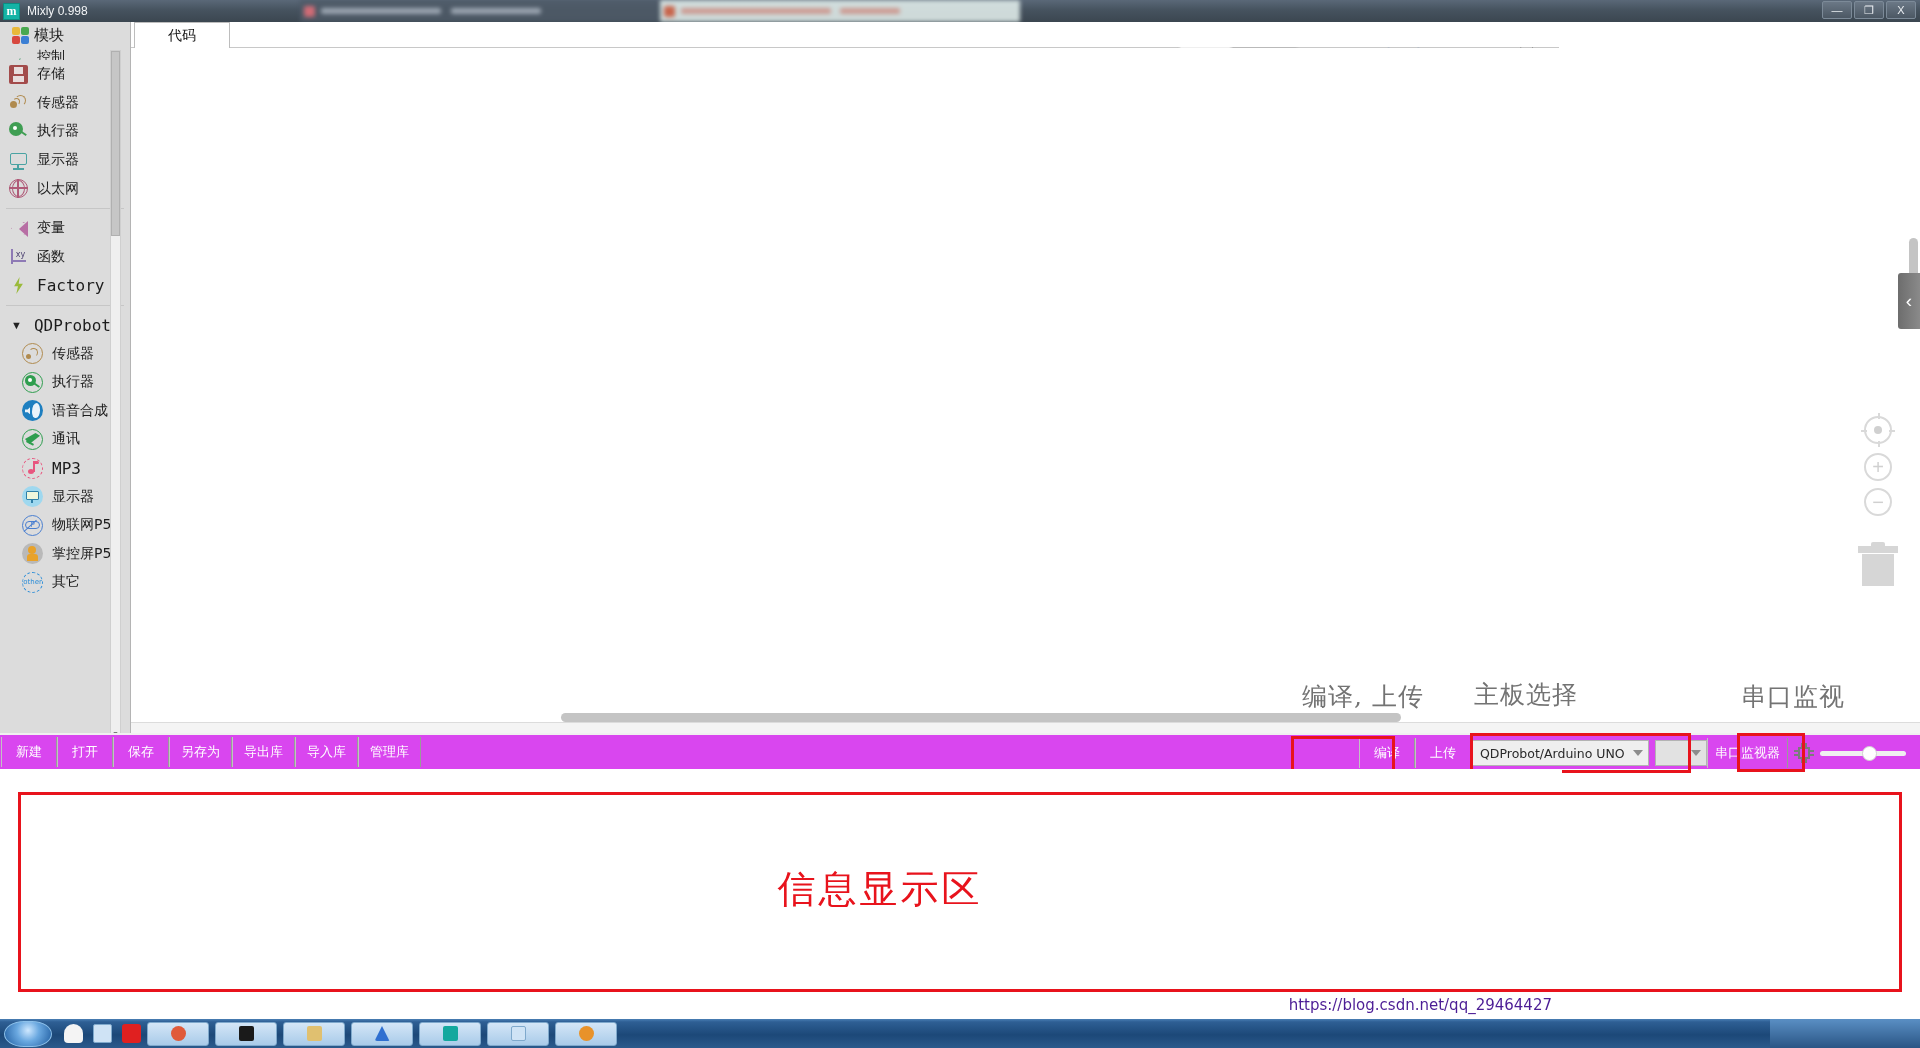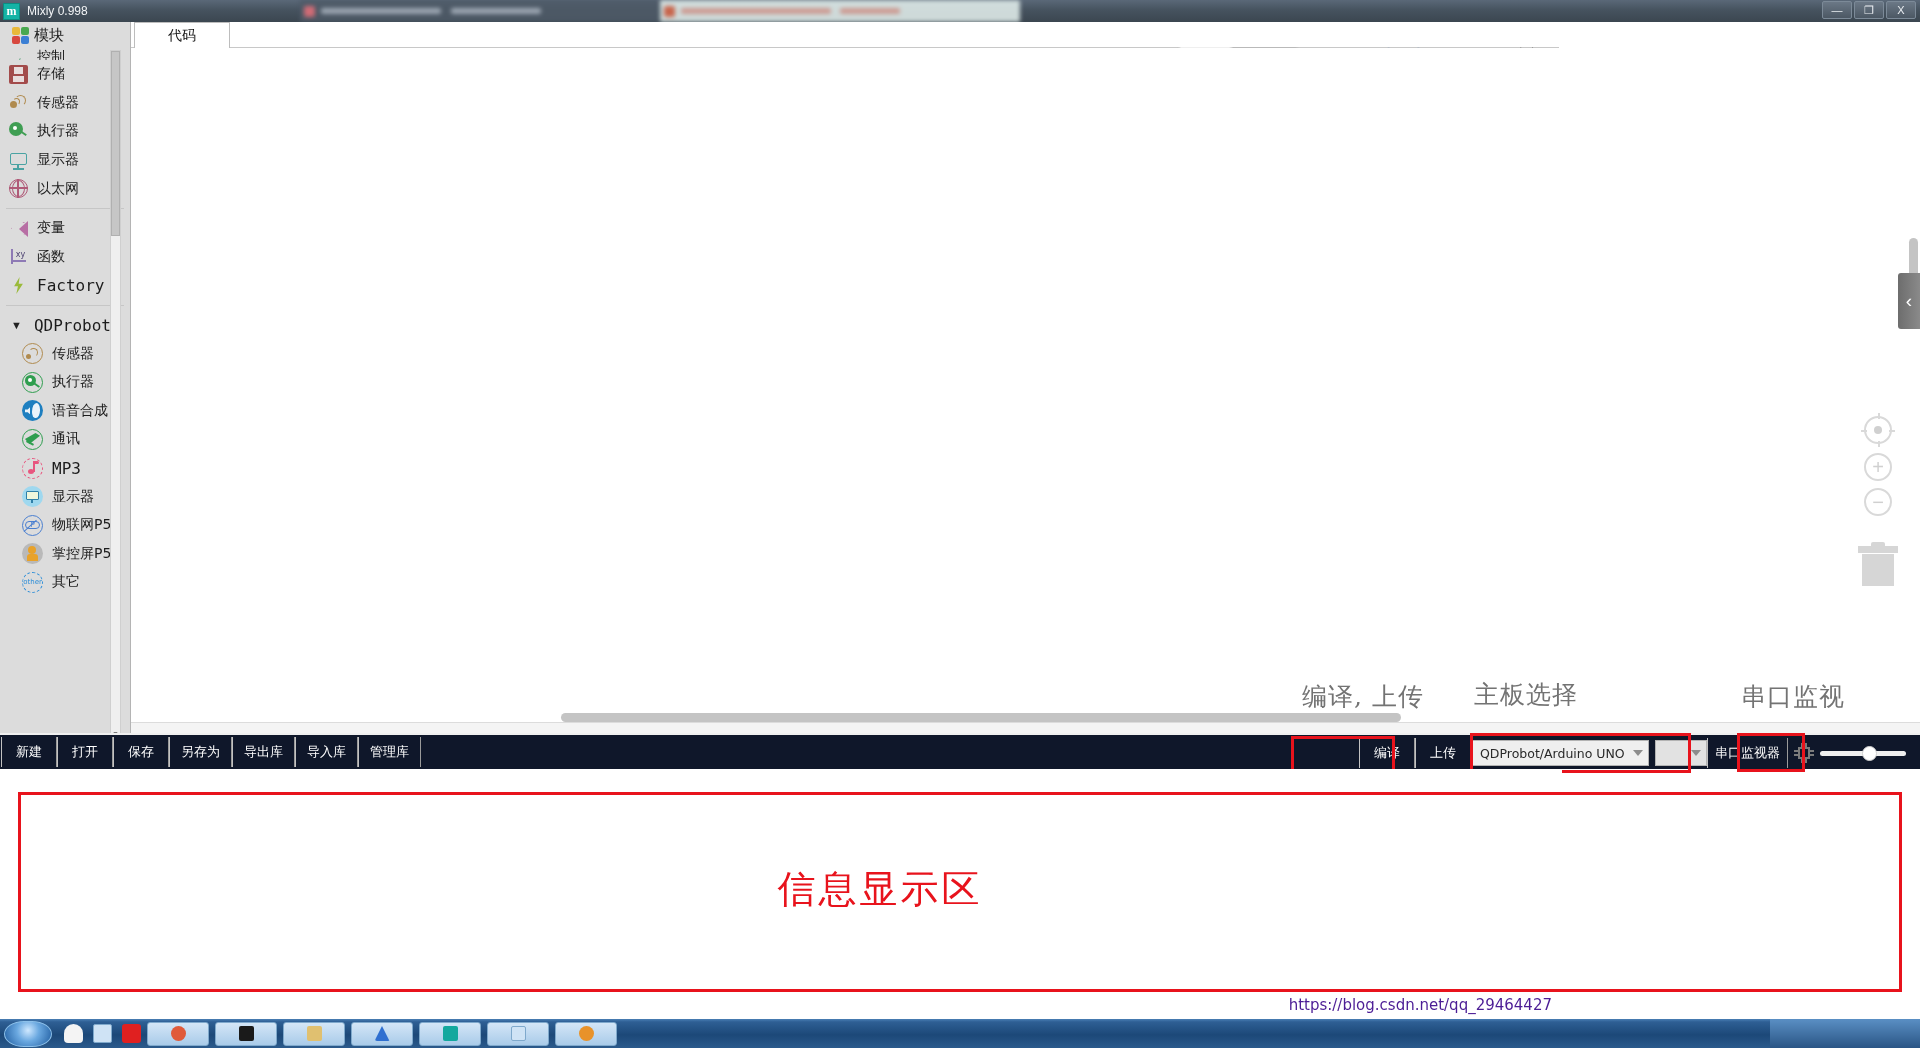--- a/index.html
+++ b/index.html
@@ -187,21 +187,21 @@
   .trash .lid { position: absolute; left: 0; top: 6px; width: 40px; height: 7px; background: #d6d6d6; }
   .trash .lid:after {
     content: ""; position: absolute; left: 13px; top: -4px; width: 14px; height: 4px;
     background: #d6d6d6; border-radius: 2px 2px 0 0;
   }
   .trash .body { position: absolute; left: 4px; top: 14px; width: 32px; height: 32px; background: #d6d6d6; }
 
   
   .toolbar {
     position: absolute; left: 0; top: 733px; width: 1920px; height: 36px;
-    background: #0f172a; border-top: 2px solid #f0f0f0;
+    background: #d946ef; border-top: 2px solid #f0f0f0;
     display: flex; align-items: center;
   }
   .tb-btn {
     height: 30px; min-width: 56px; padding: 0 11px;
     display: flex; align-items: center; justify-content: center;
     color: #ffffff; font-size: 13px; font-family: "DejaVu Sans", sans-serif;
     border-left: 1px solid #c2c2c2; border-right: 1px solid #9a9a9a;
     white-space: nowrap;
   }
   .tb-left { display: flex; margin-left: 1px; }

